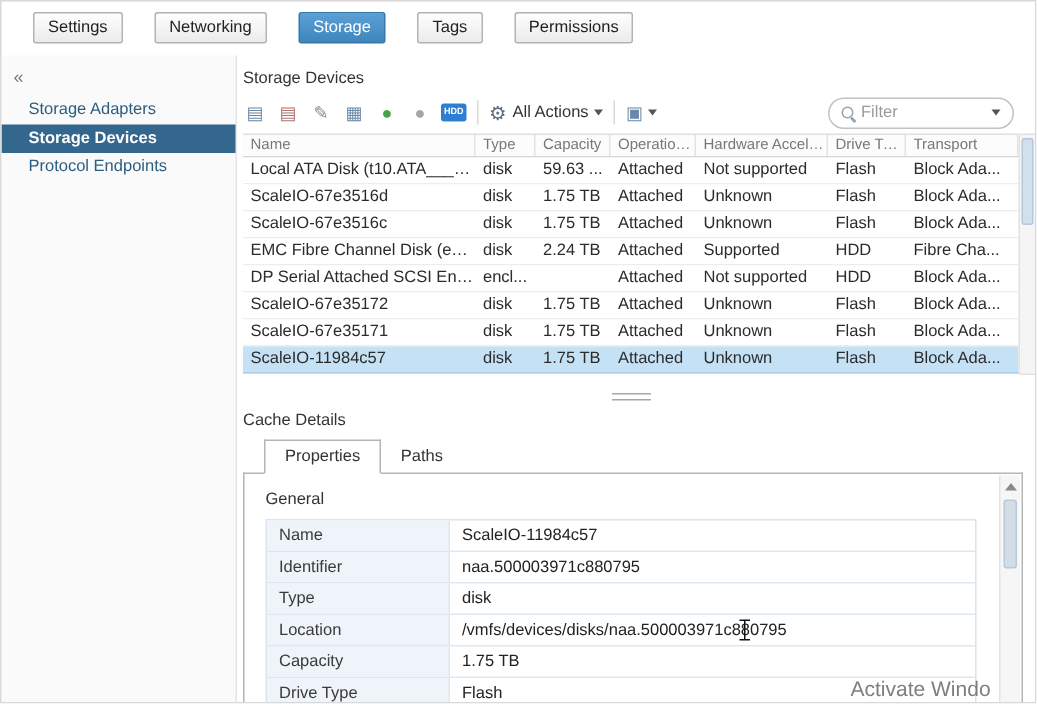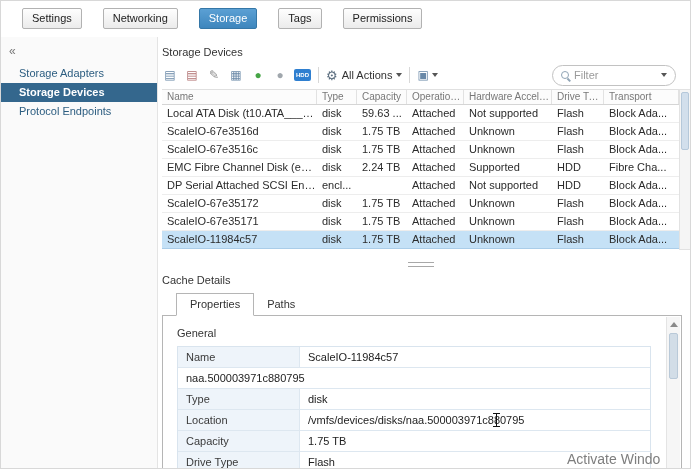--- a/index.html
+++ b/index.html
@@ -215,20 +215,21 @@
     </div>
 
   <div class="dpanel">
     <div class="general-label">General</div>
     <div class="pgrid">
         <div class="prow">
           <div class="plabel">Name</div>
           <div class="pvalue">ScaleIO-11984c57</div>
         </div>
         <div class="prow">
+          <div class="plabel">Identifier</div>
           <div class="pvalue">naa.500003971c880795</div>
         </div>
         <div class="prow">
           <div class="plabel">Type</div>
           <div class="pvalue">disk</div>
         </div>
         <div class="prow">
           <div class="plabel">Location</div>
           <div class="pvalue">/vmfs/devices/disks/naa.500003971c880795</div>
         </div>

